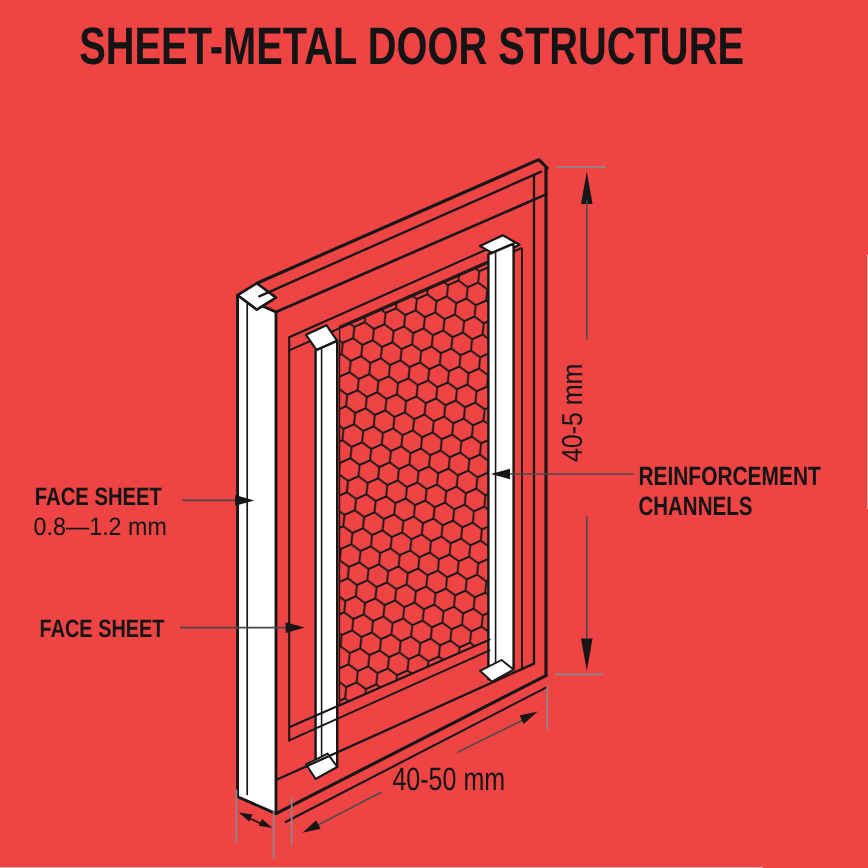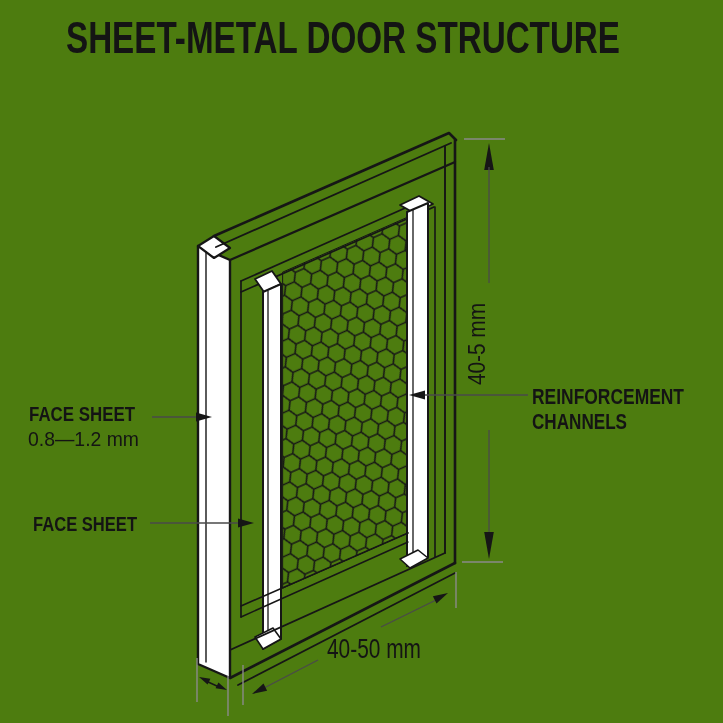--- a/index.html
+++ b/index.html
@@ -1,16 +1,16 @@
 <!DOCTYPE html>
 <html><head>
 <meta charset="utf-8">
 <style>
   html,body{margin:0;padding:0;background:#ffffff;}
-  .stage{width:723px;height:723px;position:relative;background:#4d7c0f;overflow:hidden;
+  .stage{width:723px;height:723px;position:relative;background:#ef4444;overflow:hidden;
          font-family:"Liberation Sans", sans-serif;}
   svg{display:block;}
   text{fill:#141414;}
   .t-title{font-weight:bold;}
   .t-label{font-weight:bold;}
   .t-dim{font-weight:normal;}
 </style>
 </head>
 <body>
 

